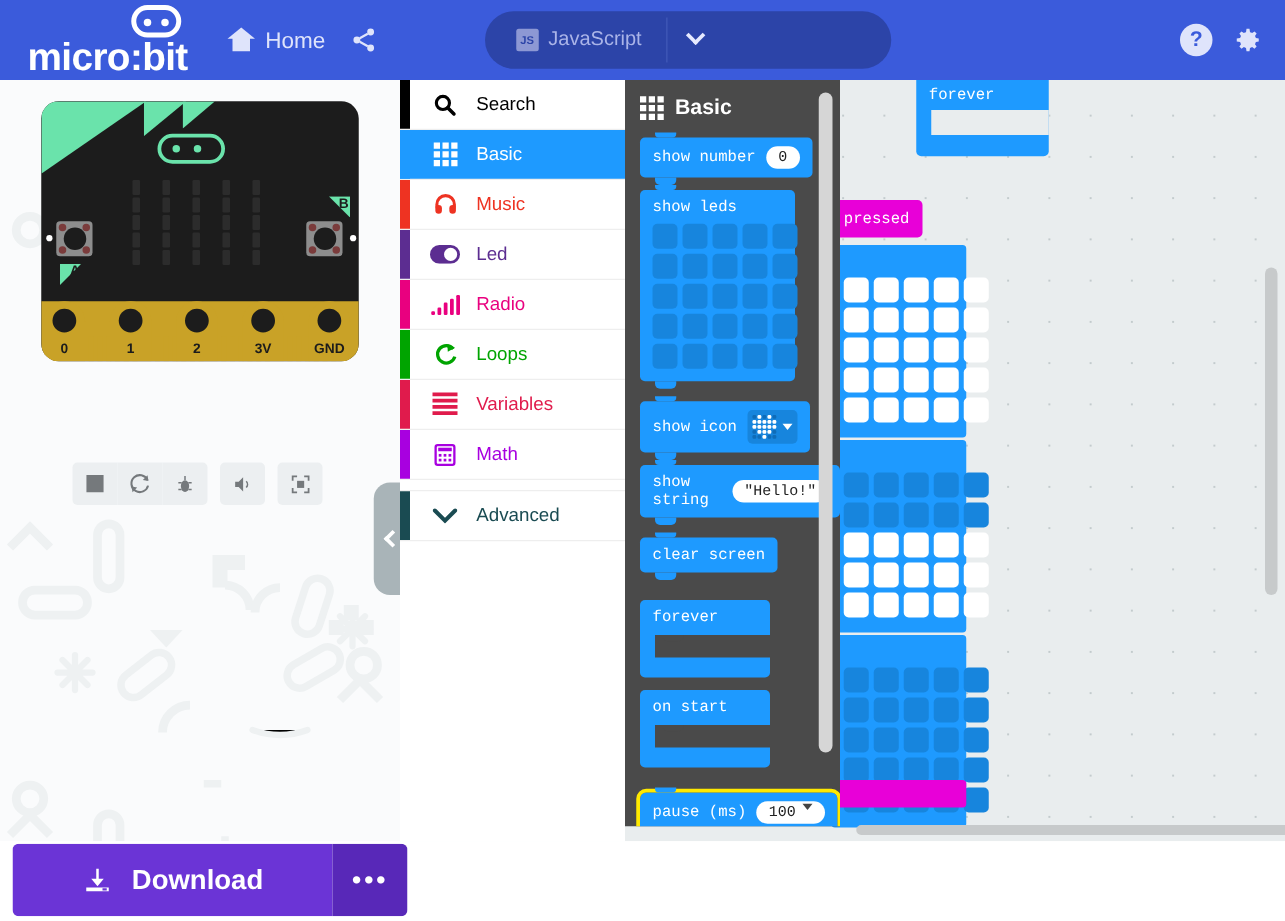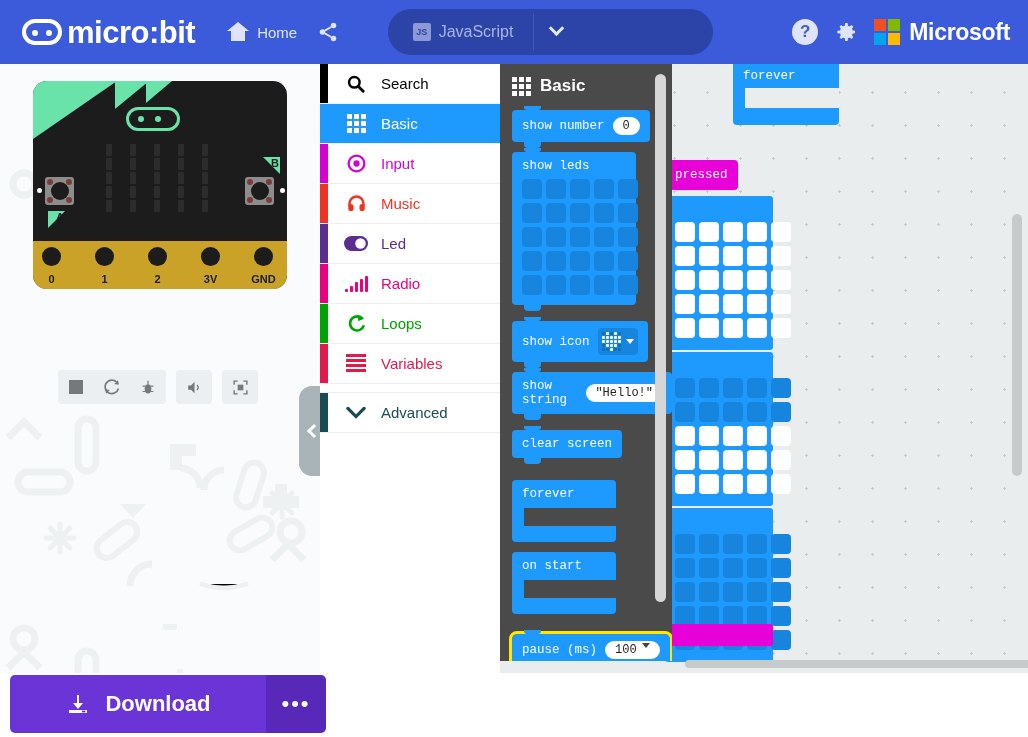--- a/index.html
+++ b/index.html
@@ -12,38 +12,38 @@
   #app { position: relative; width: 1028px; height: 737px; }
 
   
   .header {
     position: absolute; top: 0; left: 0;
     width: 1028px; height: 64px;
     background: #3b5bdb;
     display: flex; align-items: center;
     z-index: 40;
   }
-  .logo-wrap { display: flex; align-items: center; margin-left: 22px; }
+  .logo-wrap { display: flex; align-items: flex-end; margin-left: 22px; flex-direction: column; }
   .logo-face {
     width: 40px; height: 26px; border: 4px solid #fff;
     border-radius: 13px; position: relative; margin-right: 5px;
   }
   .logo-face .eye {
     position: absolute; top: 7px; width: 6px; height: 6px;
     border-radius: 50%; background: #fff;
   }
   .logo-face .eye.l { left: 6px; }
   .logo-face .eye.r { right: 6px; }
   .logo-text {
     color: #fff; font-size: 31px; font-weight: bold; letter-spacing: -0.5px;
     line-height: 1;
   }
   .hdr-item {
     display: flex; align-items: center; gap: 8px;
-    color: #dfe4fb; font-size: 15px; cursor: pointer;
+    color: #dfe4fb; font-size: 18px; cursor: pointer;
     padding: 6px 10px;
   }
   .home-ico { width: 22px; height: 20px; position: relative; }
   .home-ico .roof {
     position: absolute; top: 0; left: 0;
     border-left: 11px solid transparent; border-right: 11px solid transparent;
     border-bottom: 9px solid #dfe4fb;
   }
   .home-ico .body {
     position: absolute; top: 8px; left: 4px;
@@ -438,29 +438,20 @@
     </div>
 
     <div class="hdr-spacer"></div>
 
     <div class="hdr-right">
       <div class="help-ico">?</div>
       <svg class="gear-ico" viewBox="0 0 24 24">
         <path fill="#dfe4fb" d="M12 8.2a3.8 3.8 0 100 7.6 3.8 3.8 0 000-7.6zm0 6a2.2 2.2 0 110-4.4 2.2 2.2 0 010 4.4z"></path>
         <path fill="#dfe4fb" d="M21 13.2v-2.4l-2.3-.4a7 7 0 00-.7-1.7l1.3-1.9-1.7-1.7-1.9 1.3a7 7 0 00-1.7-.7L13.6 3h-2.4l-.4 2.7a7 7 0 00-1.7.7L7.2 5.1 5.5 6.8l1.3 1.9a7 7 0 00-.7 1.7L3.4 10.8v2.4l2.7.4c.16.6.4 1.16.7 1.7l-1.3 1.9 1.7 1.7 1.9-1.3c.54.3 1.1.54 1.7.7l.4 2.7h2.4l.4-2.7c.6-.16 1.16-.4 1.7-.7l1.9 1.3 1.7-1.7-1.3-1.9c.3-.54.54-1.1.7-1.7z"></path>
       </svg>
-      <div class="ms-logo">
-        <div class="ms-grid">
-          <i style="background:#f25022"></i>
-            <i style="background:#7fba00"></i>
-          <i style="background:#00a4ef"></i>
-            <i style="background:#ffb900"></i>
-        </div>
-        <span class="ms-text">Microsoft</span>
-      </div>
     </div>
   </div>
 
   <div class="sim-panel">
     <svg class="sim-bg" width="320" height="609">
       <g fill="none" stroke="#eef1f2" stroke-width="7">
         <circle cx="24" cy="120" r="11"></circle>
           <circle cx="184" cy="132" r="14"></circle>
         <circle cx="291" cy="468" r="11"></circle>
           <circle cx="24" cy="575" r="11"></circle>
@@ -785,30 +776,20 @@
               <i style="background:#ffffff"></i>
               <i style="background:#ffffff"></i>
               <i style="background:#ffffff"></i>
               <i style="background:#ffffff"></i>
               <i style="background:#ffffff"></i>
             </span>
           </span>
           <span class="cat-lbl" style="color: rgb(255, 255, 255);">Basic</span>
         </div>
         <div class="cat">
-          <span class="stripe" style="background: rgb(212, 0, 212);"></span>
-          <span class="cat-ico">
-            <svg width="21" height="21" viewBox="0 0 24 24">
-              <circle cx="12" cy="12" r="9" fill="none" stroke="#d400d4" stroke-width="2.6"></circle>
-              <circle cx="12" cy="12" r="3.6" fill="#d400d4"></circle>
-            </svg>
-          </span>
-          <span class="cat-lbl" style="color: rgb(212, 0, 212);">Input</span>
-        </div>
-        <div class="cat">
           <span class="stripe" style="background: rgb(238, 51, 34);"></span>
           <span class="cat-ico">
             <svg width="21" height="21" viewBox="0 0 24 24">
               <path d="M4 15v-3a8 8 0 0116 0v3" fill="none" stroke="#ee3322" stroke-width="2.8"></path>
               <rect x="2.6" y="12.6" width="6" height="8" rx="3" fill="#ee3322"></rect>
               <rect x="15.4" y="12.6" width="6" height="8" rx="3" fill="#ee3322"></rect>
             </svg>
           </span>
           <span class="cat-lbl" style="color: rgb(238, 51, 34);">Music</span>
         </div>
@@ -849,20 +830,38 @@
           <span class="stripe" style="background: rgb(224, 27, 76);"></span>
           <span class="cat-ico">
             <span class="lines-ico">
               <i style="background:#e01b4c"></i>
               <i style="background:#e01b4c"></i>
               <i style="background:#e01b4c"></i>
               <i style="background:#e01b4c"></i>
             </span>
           </span>
           <span class="cat-lbl" style="color: rgb(224, 27, 76);">Variables</span>
+        </div>
+        <div class="cat">
+          <span class="stripe" style="background: rgb(168, 0, 224);"></span>
+          <span class="cat-ico">
+            <svg width="20" height="20" viewBox="0 0 24 24">
+              <rect x="3" y="2.5" width="18" height="19" rx="2" fill="none" stroke="#a800e0" stroke-width="2.2"></rect>
+              <rect x="5.5" y="5" width="13" height="3.4" fill="#a800e0"></rect>
+              <g fill="#a800e0">
+                <rect x="6" y="11" width="2.6" height="2.6"></rect>
+                <rect x="10.7" y="11" width="2.6" height="2.6"></rect>
+                <rect x="15.4" y="11" width="2.6" height="2.6"></rect>
+                <rect x="6" y="15.6" width="2.6" height="2.6"></rect>
+                <rect x="10.7" y="15.6" width="2.6" height="2.6"></rect>
+                <rect x="15.4" y="15.6" width="2.6" height="2.6"></rect>
+              </g>
+            </svg>
+          </span>
+          <span class="cat-lbl" style="color: rgb(168, 0, 224);">Math</span>
         </div>
       </div>
     <div class="cat-sep"></div>
     <div class="cat">
       <span class="stripe" style="background:#1a4b52"></span>
       <span class="cat-ico">
         <svg width="20" height="13" viewBox="0 0 24 16">
           <path d="M2 3l10 10L22 3" fill="none" stroke="#1a4b52" stroke-width="4" stroke-linecap="round"></path>
         </svg>
       </span>

